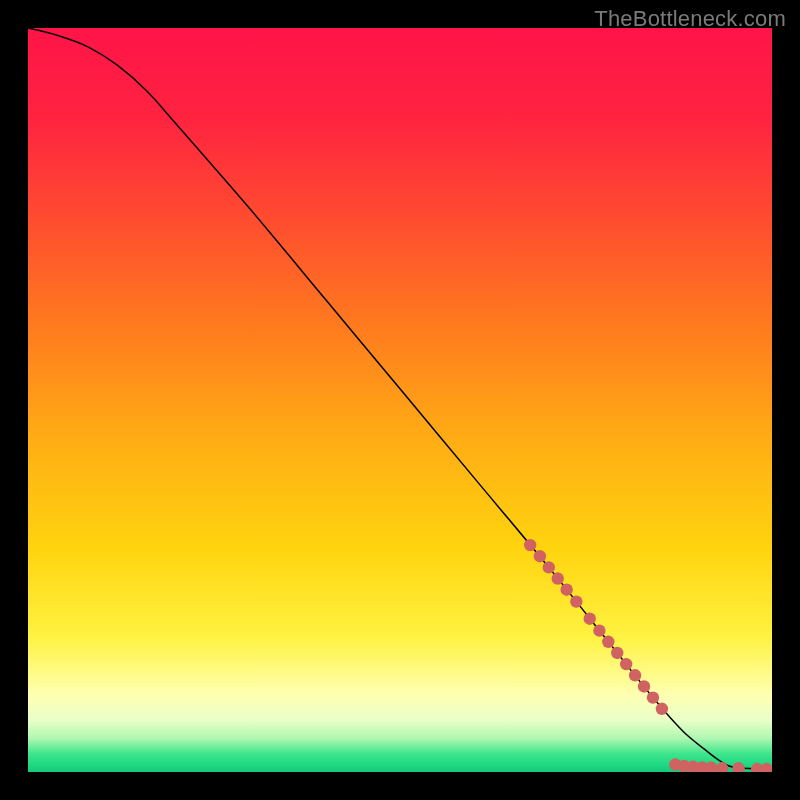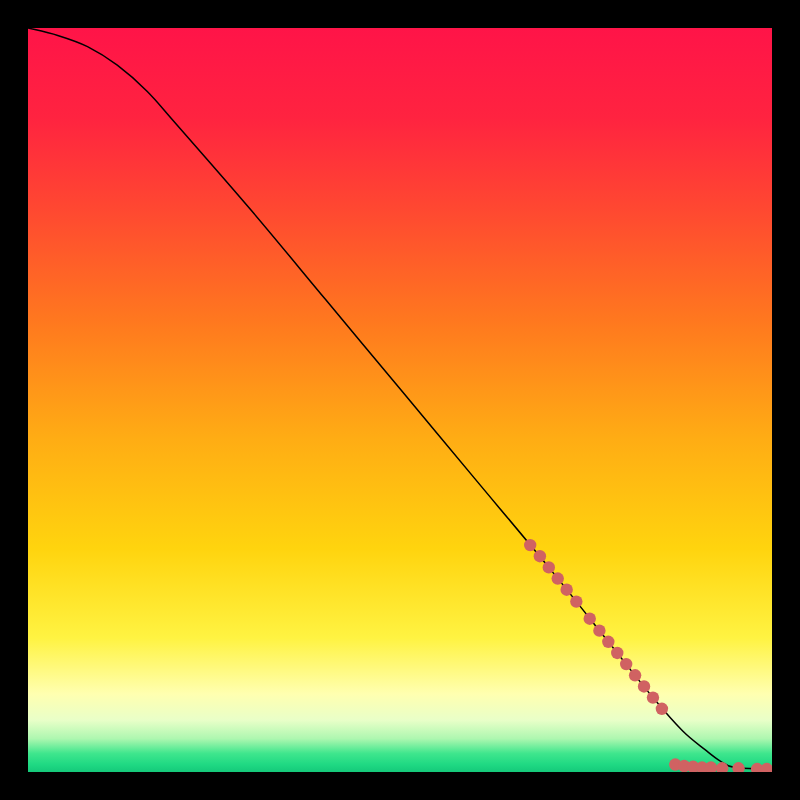--- a/index.html
+++ b/index.html
@@ -53,20 +53,21 @@
   .dot {
     fill: #d06262;
     stroke: #d06262;
     stroke-width: 0;
   }
 </style>
 </head>
 <body>
 
 <div class="frame">
+  <div class="watermark">TheBottleneck.com</div>
 
   <div class="plot-outer">
     <svg class="plot-svg" viewBox="0 0 744 744" preserveAspectRatio="none">
       <defs>
         <linearGradient id="bg-grad" x1="0" y1="0" x2="0" y2="1">
         <stop offset="0%" stop-color="#ff1448"></stop>
             <stop offset="12%" stop-color="#ff2340"></stop>
             <stop offset="25%" stop-color="#ff4a30"></stop>
             <stop offset="40%" stop-color="#ff7a1e"></stop>
             <stop offset="55.00000000000001%" stop-color="#ffac14"></stop>

